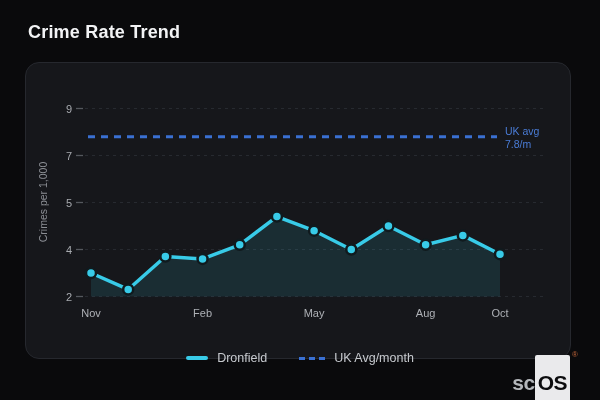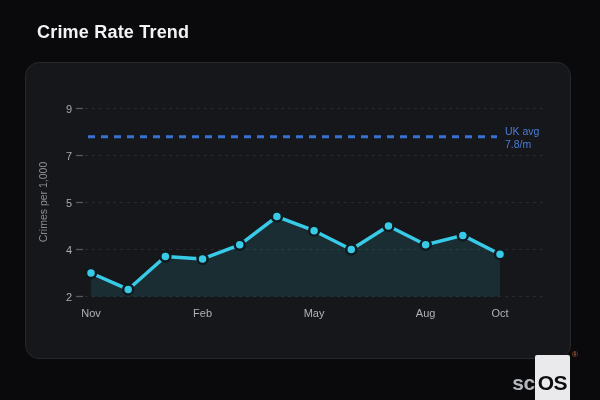--- a/index.html
+++ b/index.html
@@ -2,21 +2,21 @@
 <html><head>
 <meta charset="utf-8">
 <style>
   html,body{margin:0;padding:0;}
   body{
     width:600px;height:400px;position:relative;overflow:hidden;
     background:#0a0a0c;
     font-family:"Liberation Sans", sans-serif;
   }
   .header{
-    position:absolute;left:37px;right:22px;top:22px;
+    position:absolute;left:28px;right:22px;top:22px;
     display:flex;justify-content:space-between;align-items:flex-start;
   }
   .title{
     font-size:18px;font-weight:700;color:#f2f3f5;letter-spacing:.2px;
   }
   .stat{font-size:12px;color:#85888e;white-space:nowrap;}
   .stat .arrow{font-weight:400;font-size:12px;}
   .stat .value{font-weight:700;font-size:13.5px;margin-right:4px;}
   .panel{
     position:absolute;left:25px;top:62px;width:546px;height:297px;
@@ -91,20 +91,28 @@
     <circle cx="276.9090909090909" cy="216.6" r="5" fill="#38cbe8" stroke="#101a1e" stroke-width="2.5"></circle>
     <circle cx="314.0909090909091" cy="230.7" r="5" fill="#38cbe8" stroke="#101a1e" stroke-width="2.5"></circle>
     <circle cx="351.27272727272725" cy="249.5" r="5" fill="#38cbe8" stroke="#101a1e" stroke-width="2.5"></circle>
     <circle cx="388.45454545454544" cy="226" r="5" fill="#38cbe8" stroke="#101a1e" stroke-width="2.5"></circle>
     <circle cx="425.6363636363636" cy="244.8" r="5" fill="#38cbe8" stroke="#101a1e" stroke-width="2.5"></circle>
     <circle cx="462.8181818181818" cy="235.4" r="5" fill="#38cbe8" stroke="#101a1e" stroke-width="2.5"></circle>
     <circle cx="500" cy="254.20000000000002" r="5" fill="#38cbe8" stroke="#101a1e" stroke-width="2.5"></circle>
   </svg>
 
 <div class="legend">
+  <div class="legend-item">
+    <span class="swatch-solid" id="swatch-solid" style="background: rgb(56, 203, 232);"></span>
+    <span class="legend-label">Dronfield</span>
+  </div>
+  <div class="legend-item">
+    <span class="swatch-dashed" id="swatch-dashed" style="border-top-color: rgb(58, 112, 210);"></span>
+    <span class="legend-label">UK Avg/month</span>
+  </div>
 </div>
 
 <div class="brand">
   <span class="brand-prefix">sc</span>
   <span class="brand-box">
     <span>OS</span>
     <span class="brand-reg">®</span>
   </span>
 </div>
 

